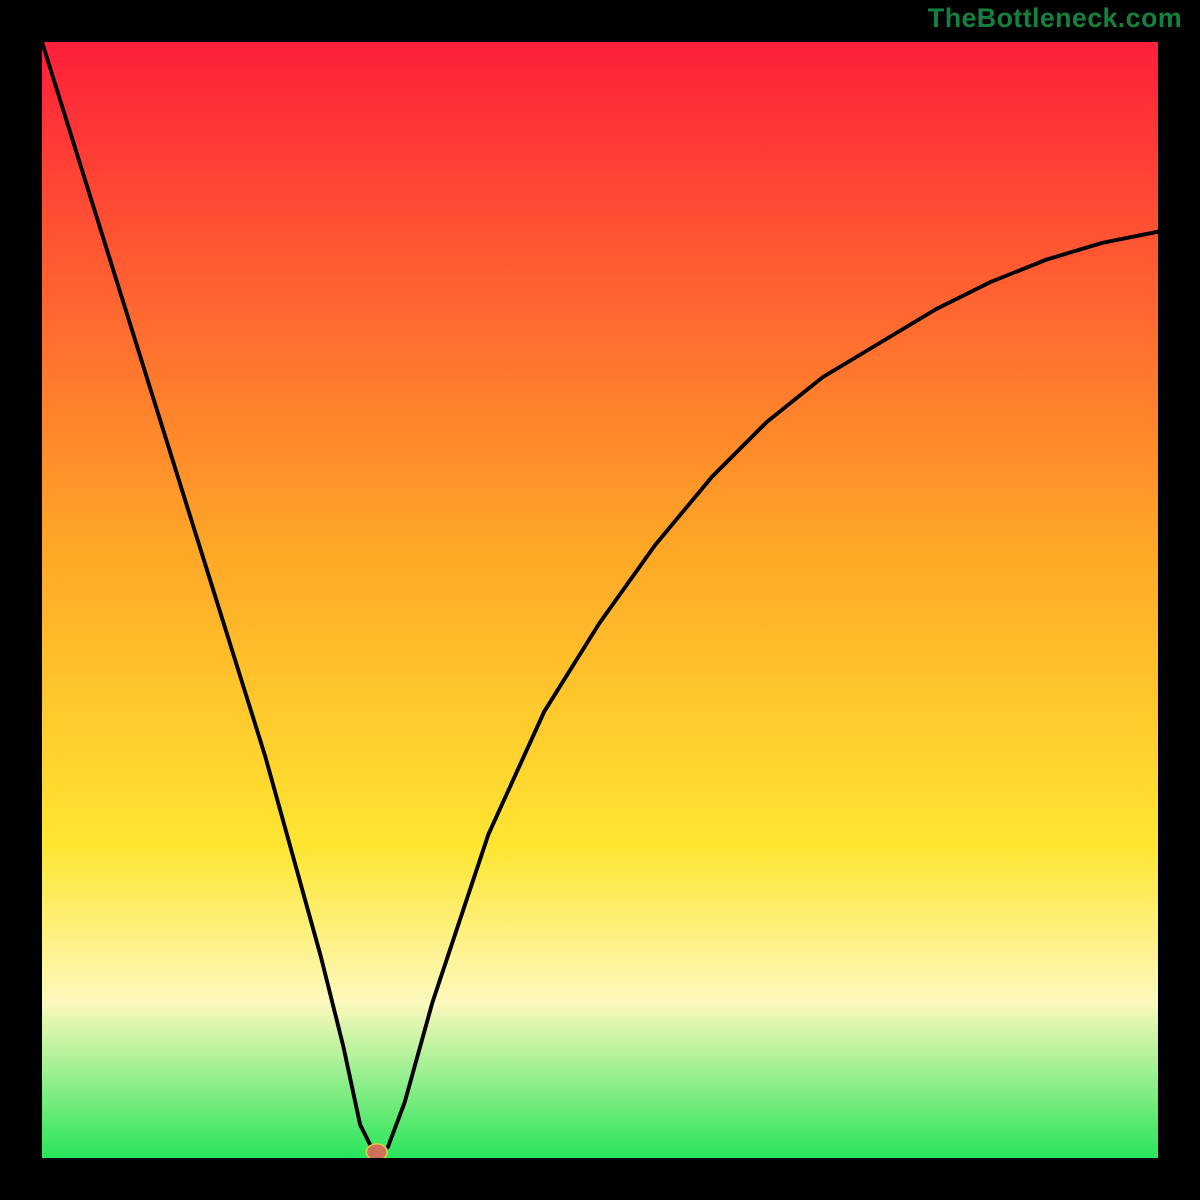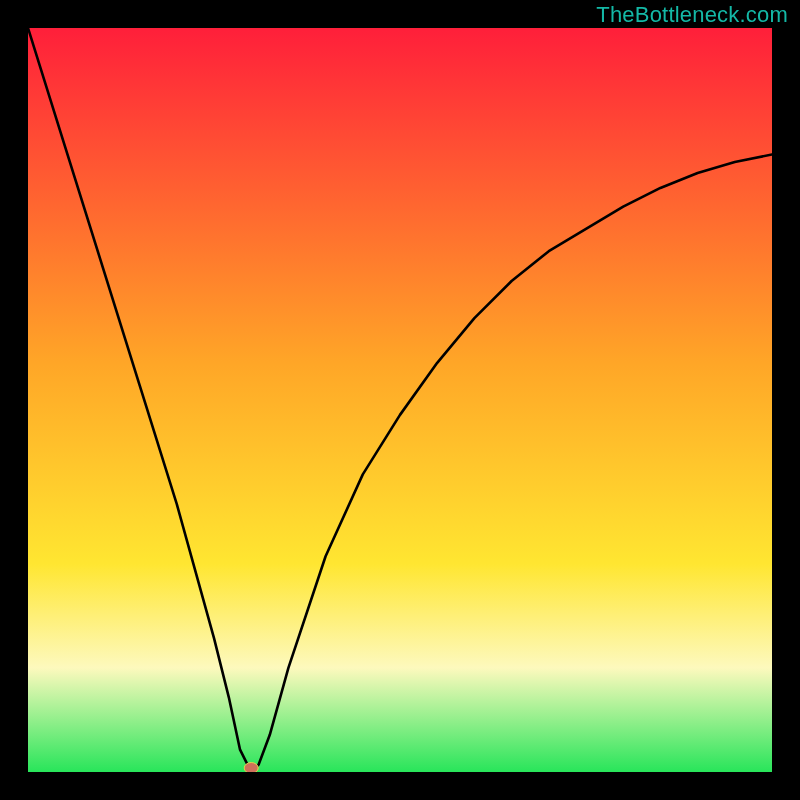--- a/index.html
+++ b/index.html
@@ -14,23 +14,23 @@
   .frame {
     position: relative;
     width: 800px;
     height: 800px;
     background: #000;
   }
   .watermark {
     position: absolute;
     top: 2px;
     right: 12px;
-    color: #14b8a6;
-    font-size: 22px;
-    font-weight: 400;
+    color: #15803d;
+    font-size: 18px;
+    font-weight: 700;
     letter-spacing: 0.2px;
     z-index: 5;
   }
   .plot-area {
     position: absolute;
     left: 28px;
     top: 28px;
     width: 744px;   
     height: 744px;
     overflow: hidden;

